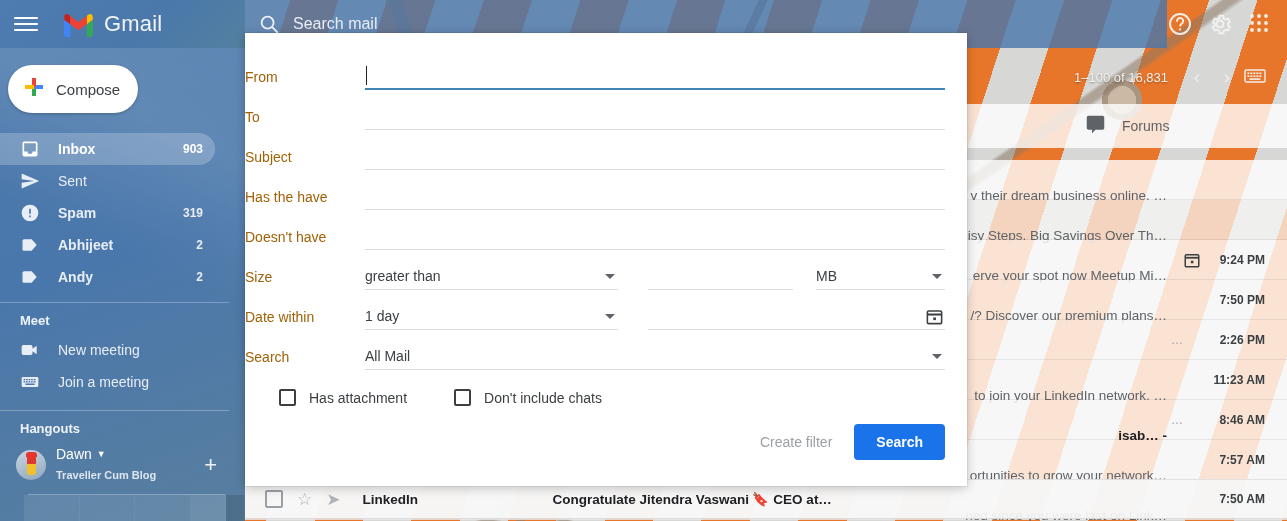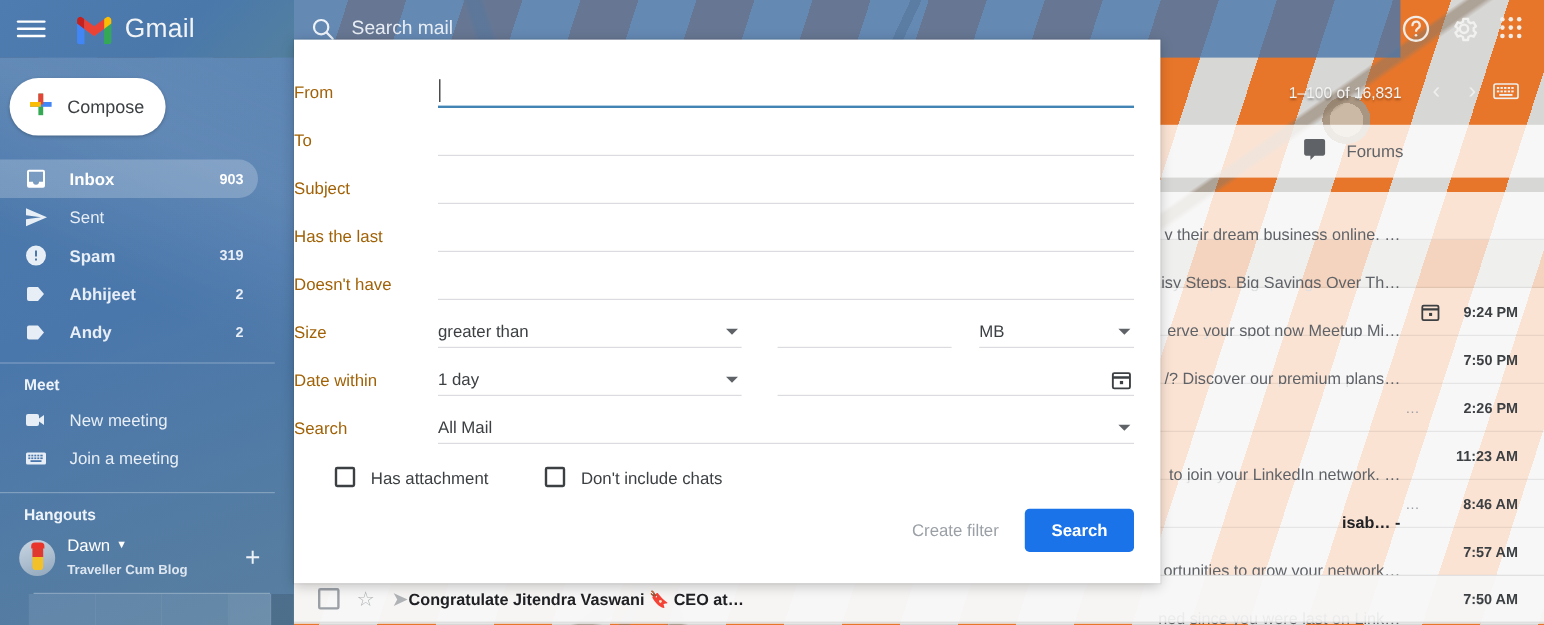--- a/index.html
+++ b/index.html
@@ -296,20 +296,21 @@
   <div class="mrow unread" style="top:432px">
     <span class="snippet">ned since you were last on Link…</span>
     <span class="time">7:50 AM</span>
   </div>
 </div>
 
 <div id="row-bottom">
   <span class="cb"></span>
   <span class="star">☆</span>
   <span class="imp">➤</span>
+  <span class="sender">LinkedIn</span>
   <span class="subj">Congratulate Jitendra Vaswani 🔖 CEO at…</span>
   <span class="time">7:50 AM</span>
 </div>
 
 <div id="sidebar">
 
   <div class="compose-btn">
     <span>
       <svg width="24" height="24" viewBox="0 0 24 24">
         <rect x="10" y="3" width="4" height="18" fill="#34a853"></rect>
@@ -449,21 +450,21 @@
     <span class="flabel">To</span>
     <span class="funder"></span>
   </div>
 
   <div class="frow">
     <span class="flabel">Subject</span>
     <span class="funder"></span>
   </div>
 
   <div class="frow">
-    <span class="flabel">Has the last</span>
+    <span class="flabel">Has the have</span>
     <span class="funder"></span>
   </div>
 
   <div class="frow">
     <span class="flabel">Doesn't have</span>
     <span class="funder"></span>
   </div>
 
   <div class="frow">
     <span class="flabel">Size</span>

